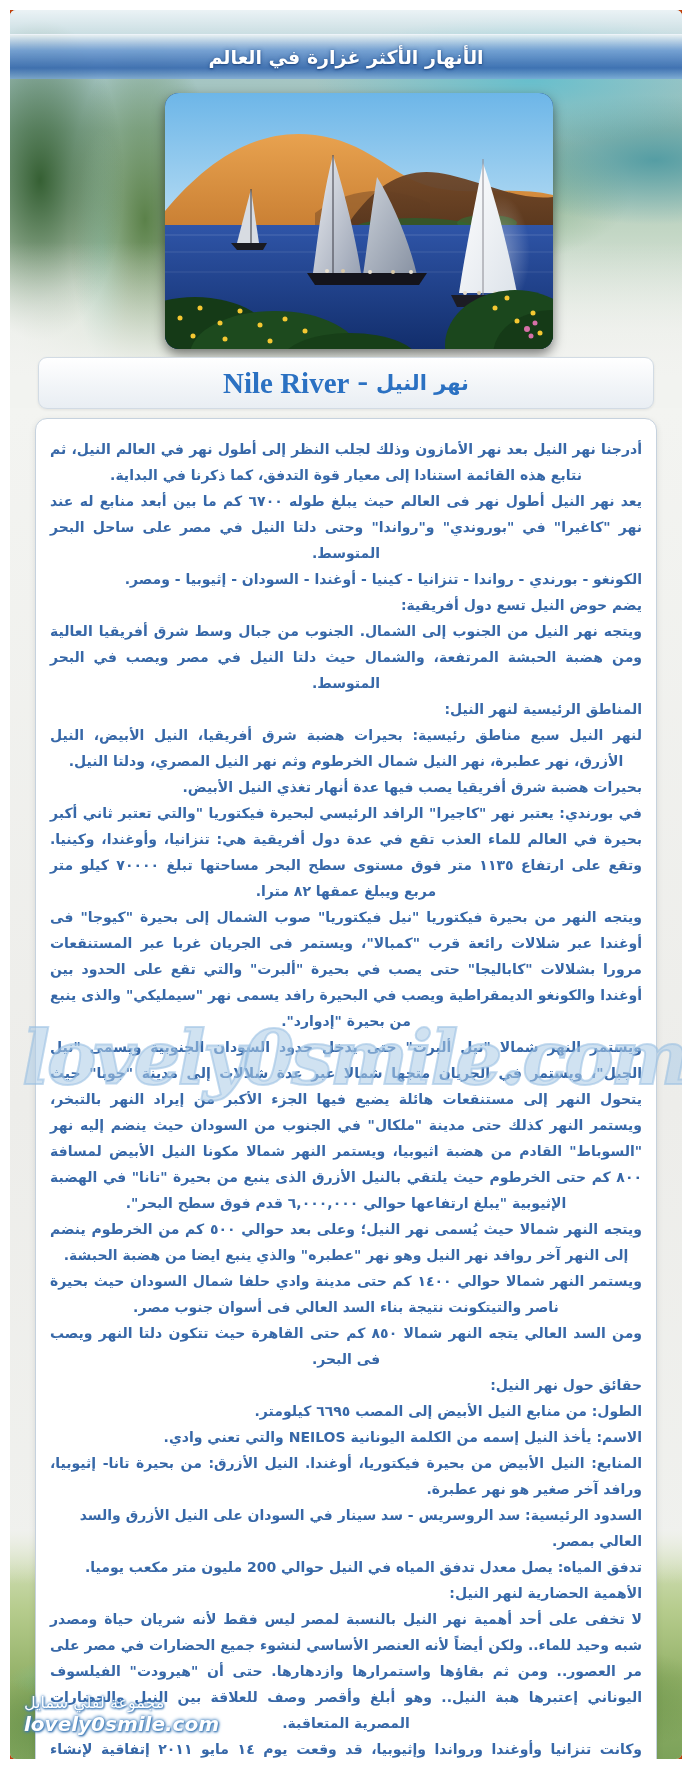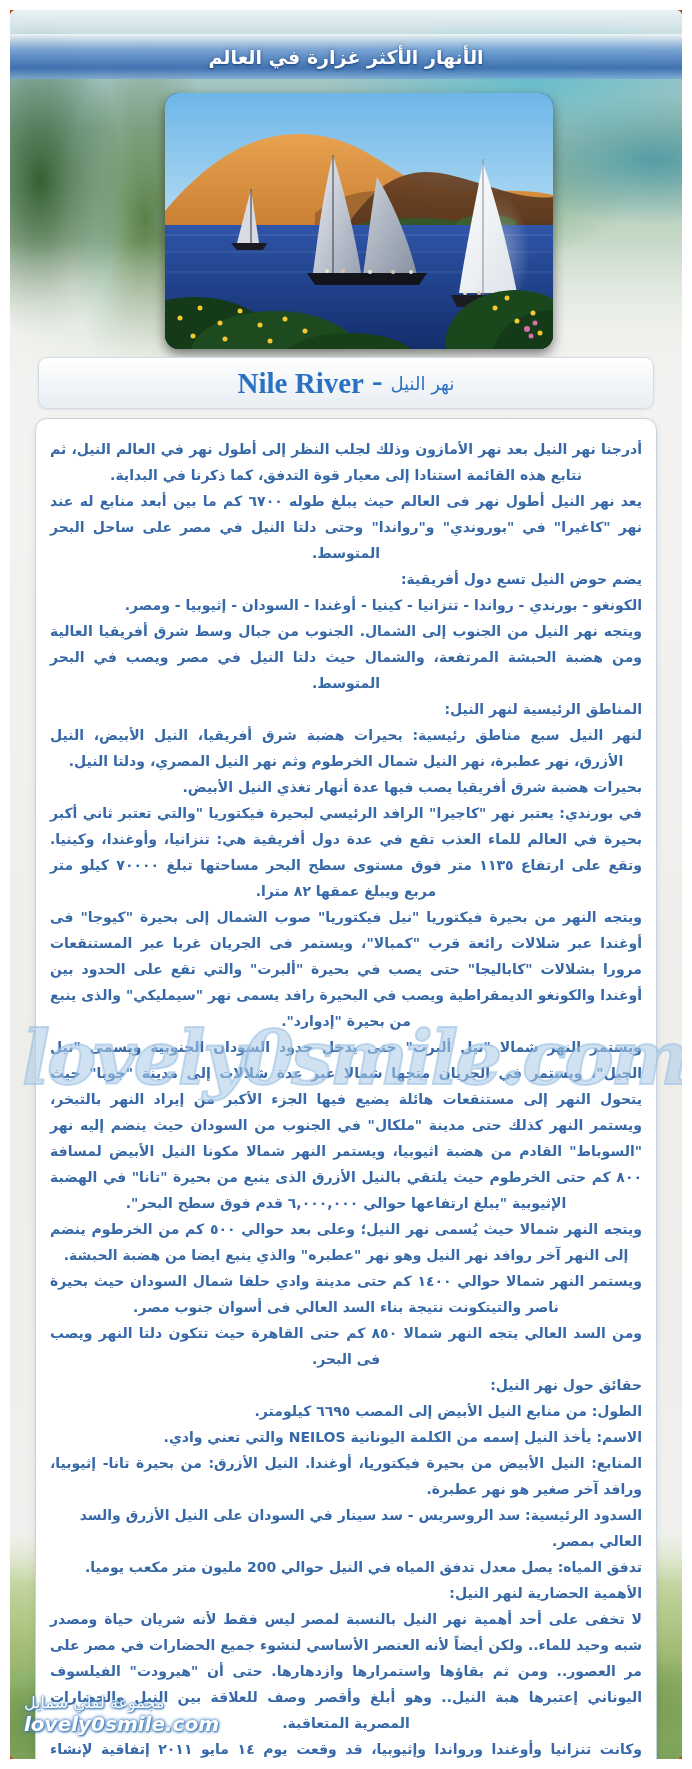--- a/index.html
+++ b/index.html
@@ -63,21 +63,21 @@
   }
   .photo svg{display:block;}
   
   .title-box{
     position:absolute;top:347px;left:28px;width:616px;height:52px;z-index:4;
     box-sizing:border-box;border:1px solid #d2dbe4;border-radius:9px;
     background:linear-gradient(180deg,#ffffff 0%,#f2f5f8 55%,#e9eef3 100%);
     display:flex;align-items:center;justify-content:center;gap:8px;
     box-shadow:0 1px 3px rgba(0,0,0,.08);
   }
-  .title-box .t-ar{color:#2b71c2;font-weight:normal;font-size:18px;}
+  .title-box .t-ar{color:#2b71c2;font-weight:bold;font-size:21px;}
   .title-box .t-sep{color:#2b71c2;font-weight:bold;font-size:21px;}
   .title-box .t-en{color:#2b71c2;font-weight:bold;font-size:29px;font-family:"Liberation Serif","DejaVu Serif",serif;direction:ltr;}
   
   .panel{
     position:absolute;top:408px;left:25px;width:622px;min-height:1272px;z-index:2;
     box-sizing:border-box;border:1px solid #c6d2de;border-radius:12px;
     background:#ffffff;padding:17px 14px;
     box-shadow:0 2px 6px rgba(0,0,0,.10);
   }
   .panel p{
@@ -223,22 +223,22 @@
     <div class="title-box">
       <span class="t-ar">نهر النيل</span>
       <span class="t-sep">–</span>
       <span class="t-en">Nile River</span>
     </div>
 
     <div class="panel">
       <div id="article">
           <p class="p-center">أدرجنا نهر النيل بعد نهر الأمازون وذلك لجلب النظر إلى أطول نهر في العالم النيل، ثم نتابع هذه القائمة استنادا إلى معيار قوة التدفق، كما ذكرنا في البداية.</p>
           <p class="p-center">يعد نهر النيل أطول نهر فى العالم حيث يبلغ طوله ٦٧٠٠ كم ما بين أبعد منابع له عند نهر "كاغيرا" في "بوروندي" و"رواندا" وحتى دلتا النيل في مصر على ساحل البحر المتوسط.</p>
+          <p class="line">الكونغو - بورندي - رواندا - تنزانيا - كينيا - أوغندا - السودان - إثيوبيا -  ومصر.</p>
           <p class="line">يضم حوض النيل تسع دول أفريقية:</p>
-          <p class="line">الكونغو - بورندي - رواندا - تنزانيا - كينيا - أوغندا - السودان - إثيوبيا -  ومصر.</p>
           <p class="p-center">ويتجه نهر النيل من الجنوب إلى الشمال. الجنوب من جبال وسط شرق أفريقيا العالية ومن هضبة الحبشة المرتفعة، والشمال حيث دلتا النيل في مصر ويصب في البحر المتوسط.</p>
           <p class="line">المناطق الرئيسية لنهر النيل:</p>
           <p class="p-center">لنهر النيل سبع مناطق رئيسية: بحيرات هضبة شرق أفريقيا، النيل الأبيض، النيل الأزرق، نهر عطبرة، نهر النيل شمال الخرطوم وثم نهر النيل المصري، ودلتا النيل.</p>
           <p class="line">بحيرات هضبة شرق أفريقيا يصب فيها عدة أنهار تغذي النيل الأبيض.</p>
           <p class="p-center">في بورندي: يعتبر نهر "كاجيرا" الرافد الرئيسي لبحيرة فيكتوريا "والتي تعتبر ثاني أكبر بحيرة في العالم للماء العذب تقع في عدة دول أفريقية هي: تنزانيا، وأوغندا، وكينيا. وتقع على ارتفاع ١١٣٥ متر فوق مستوى سطح البحر مساحتها تبلغ ٧٠٠٠٠ كيلو متر مربع ويبلغ عمقها ٨٢ مترا.</p>
           <p class="p-center">ويتجه النهر من بحيرة فيكتوريا "نيل فيكتوريا" صوب الشمال إلى بحيرة "كيوجا" فى أوغندا عبر شلالات رائعة قرب "كمبالا"، ويستمر فى الجريان غربا عبر المستنقعات مرورا بشلالات "كاباليجا" حتى يصب في بحيرة "ألبرت" والتي تقع على الحدود بين أوغندا والكونغو الديمقراطية ويصب في البحيرة رافد يسمى نهر "سيمليكي" والذى ينبع من بحيرة "إدوارد".</p>
           <p class="p-center">ويستمر النهر شمالا "نيل ألبرت" حتى يدخل حدود السودان الجنوبية ويسمى "نيل الجبل"، ويستمر في الجريان متجها شمالا عبر عدة شلالات إلى مدينة "جوبا" حيث يتحول النهر إلى مستنقعات هائلة يضيع فيها الجزء الأكبر من إيراد النهر بالتبخر، ويستمر النهر كذلك حتى مدينة "ملكال" في الجنوب من السودان حيث ينضم إليه نهر "السوباط" القادم من هضبة اثيوبيا، ويستمر النهر شمالا مكونا النيل الأبيض لمسافة ٨٠٠ كم حتى الخرطوم حيث يلتقي بالنيل الأزرق الذى ينبع من بحيرة "تانا" في الهضبة الإثيوبية "يبلغ ارتفاعها حوالي ٦,٠٠٠,٠٠٠ قدم فوق سطح البحر".</p>
           <p class="p-center">ويتجه النهر شمالا حيث يُسمى نهر النيل؛ وعلى بعد حوالي ٥٠٠ كم من الخرطوم ينضم إلى النهر آخر روافد نهر النيل وهو نهر "عطبره" والذي ينبع ايضا من هضبة الحبشة.</p>
           <p class="p-center">ويستمر النهر شمالا حوالي ١٤٠٠ كم حتى مدينة وادي حلفا شمال السودان حيث بحيرة ناصر والتيتكونت نتيجة بناء السد العالي فى أسوان جنوب مصر.</p>
           <p class="p-center">ومن السد العالي يتجه النهر شمالا ٨٥٠ كم حتى القاهرة حيث تتكون دلتا النهر ويصب فى البحر.</p>

